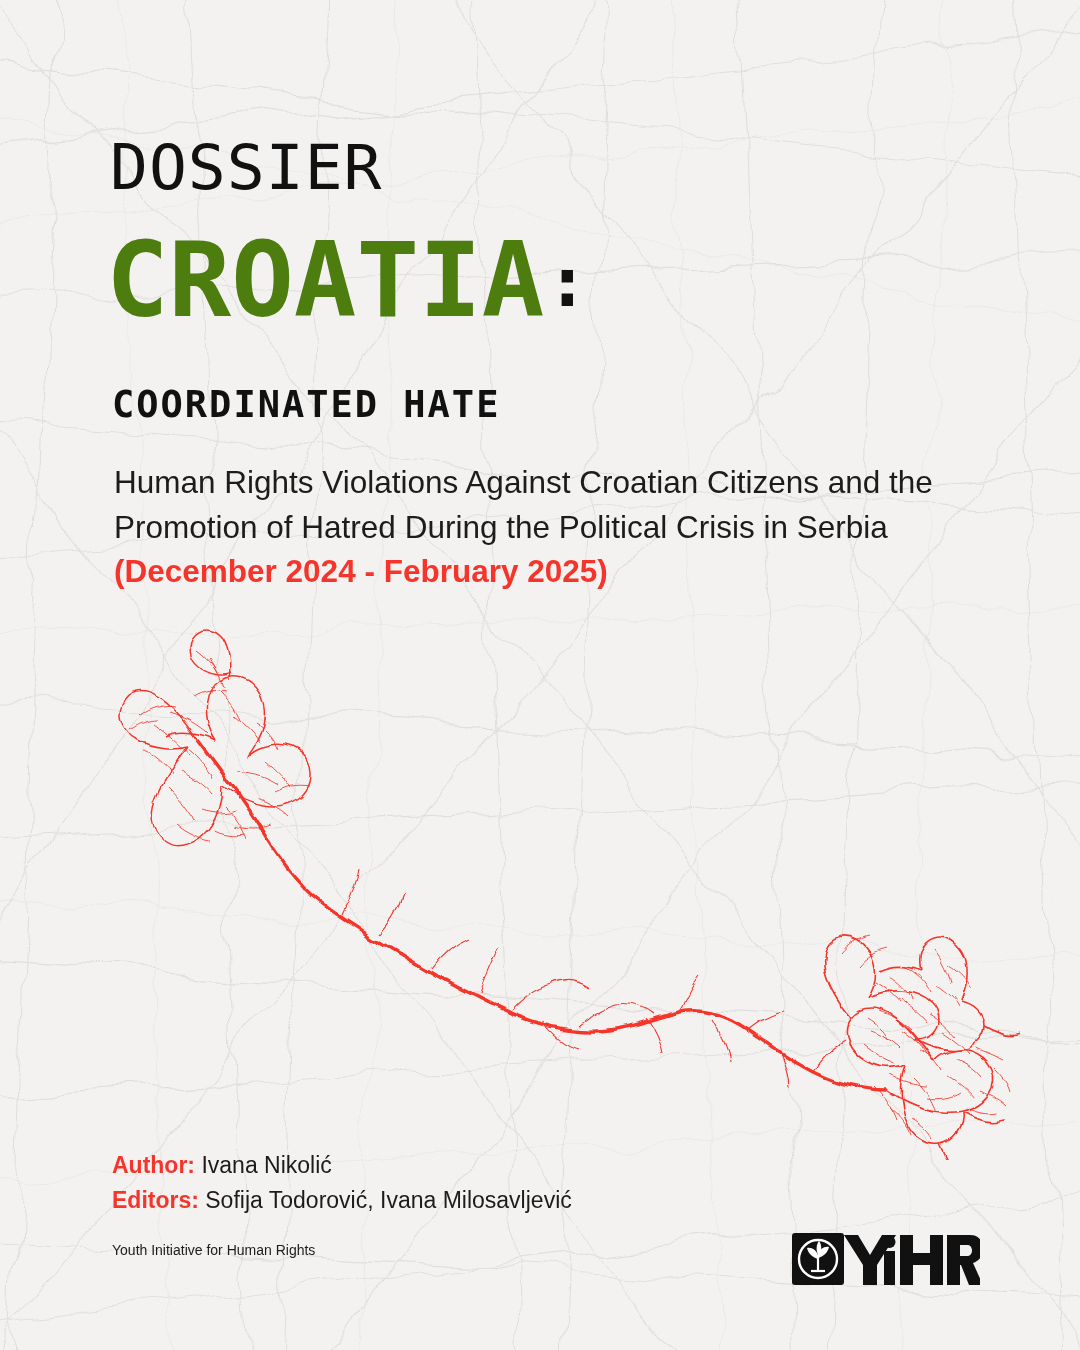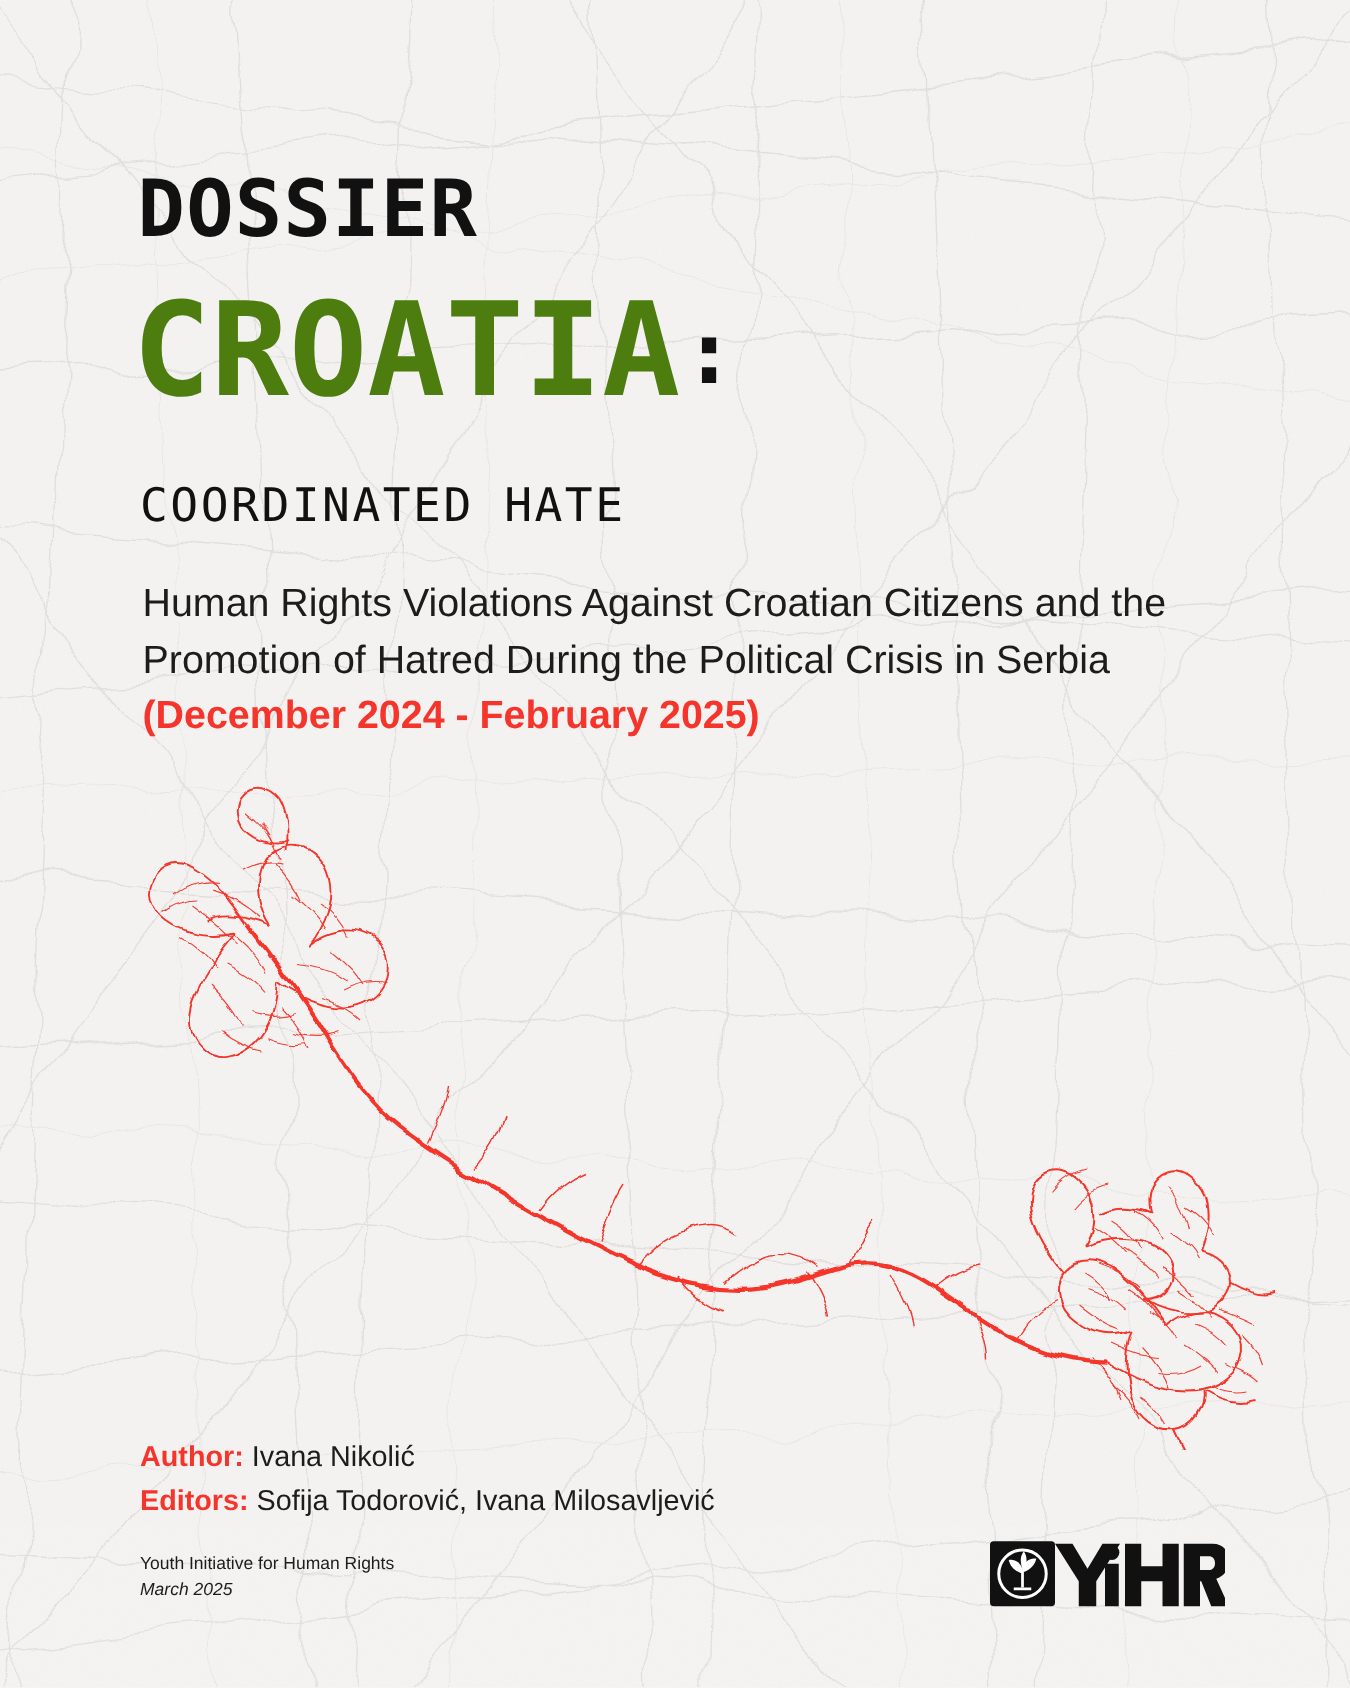--- a/index.html
+++ b/index.html
@@ -42,21 +42,21 @@
     top: 0;
     width: 870px;
     height: 1350px;
   }
 
   .dossier {
     position: absolute;
     top: 136px;
     left: 0;
     font-family: "DejaVu Sans Mono", "Liberation Mono", monospace;
-    font-weight: bold;
+    font-weight: normal;
     font-size: 63px;
     letter-spacing: 1px;
     color: #111111;
     line-height: 1;
   }
 
   .country-line {
     position: absolute;
     top: 228px;
     left: -4px;
@@ -80,21 +80,21 @@
     position: relative;
     top: -10px;
     margin-left: 2px;
   }
 
   .subtitle-mono {
     position: absolute;
     top: 383px;
     left: 2px;
     font-family: "DejaVu Sans Mono", "Liberation Mono", monospace;
-    font-weight: normal;
+    font-weight: bold;
     font-size: 37px;
     letter-spacing: 2px;
     color: #111111;
   }
 
   .description {
     position: absolute;
     top: 460px;
     left: 4px;
     width: 830px;
@@ -362,21 +362,20 @@
       <div>
         <span class="lbl">Author:</span><span> Ivana Nikolić</span>
       </div>
       <div>
         <span class="lbl">Editors:</span><span> Sofija Todorović, Ivana Milosavljević</span>
       </div>
     </div>
 
     <div class="org-block">
       <div>Youth Initiative for Human Rights</div>
-      <div class="date">March 2025</div>
     </div>
   </div>
 
   <div class="logo">
     <svg viewBox="0 0 190 70" xmlns="http://www.w3.org/2000/svg">
 
       <g>
         <rect x="2" y="8" width="52" height="52" rx="3" fill="#111111"></rect>
         <circle cx="28" cy="34" r="19" fill="none" stroke="#ffffff" stroke-width="2.4"></circle>
         <path d="M28 45 L28 30" stroke="#ffffff" stroke-width="2.2" fill="none"></path>

